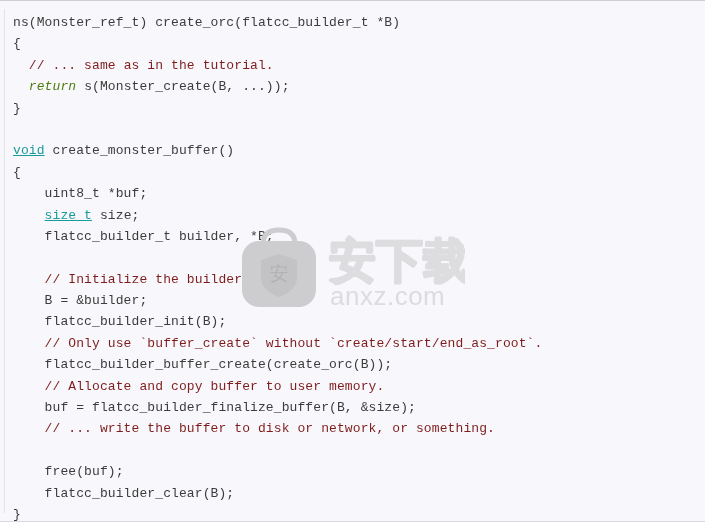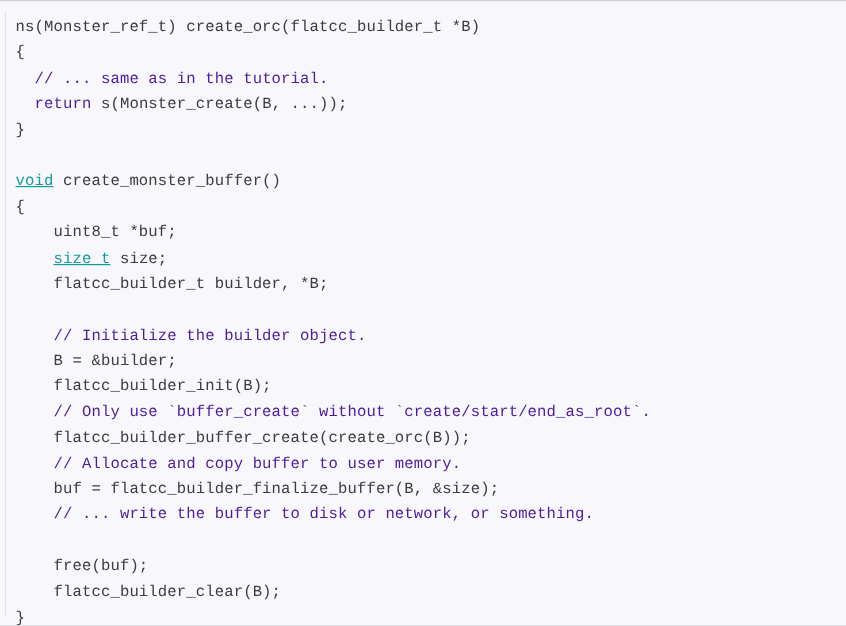--- a/index.html
+++ b/index.html
@@ -55,22 +55,22 @@
     color: #3c3c3c;
     white-space: pre;
     letter-spacing: 0.1px;
   }
 
   .ln {
     display: block;
     height: 21.4px;
   }
 
-  .tok-comment { color: #4c1d95; }
-  .tok-keyword { color: #4c1d95; }
+  .tok-comment { color: #7f1d1d; }
+  .tok-keyword { color: #4d7c0f; font-style: italic; }
   .tok-type    { color: #179a9a; text-decoration: underline; }
   .tok-plain   { color: #3c3c3c; }
 
   
   #watermark {
     position: absolute;
     left: 233px;
     top: 223px;
     width: 232px;
     height: 88px;
@@ -83,14 +83,29 @@
 <body>
 
 <div id="code-block">
 
   <div id="gutter-rule"></div>
 
   <div id="code-scroll">
     <pre class="code" id="code-lines"><span class="ln" id="line-1"><span class="tok-plain">ns(Monster_ref_t) create_orc(flatcc_builder_t *B)</span></span><span class="ln" id="line-2"><span class="tok-plain">{</span></span><span class="ln" id="line-3">  <span class="tok-comment">// ... same as in the tutorial.</span></span><span class="ln" id="line-4">  <span class="tok-keyword">return</span><span class="tok-plain"> s(Monster_create(B, ...));</span></span><span class="ln" id="line-5"><span class="tok-plain">}</span></span><span class="ln" id="line-6">&nbsp;</span><span class="ln" id="line-7"><span class="tok-type">void</span><span class="tok-plain"> create_monster_buffer()</span></span><span class="ln" id="line-8"><span class="tok-plain">{</span></span><span class="ln" id="line-9">    <span class="tok-plain">uint8_t *buf;</span></span><span class="ln" id="line-10">    <span class="tok-type">size_t</span><span class="tok-plain"> size;</span></span><span class="ln" id="line-11">    <span class="tok-plain">flatcc_builder_t builder, *B;</span></span><span class="ln" id="line-12">&nbsp;</span><span class="ln" id="line-13">    <span class="tok-comment">// Initialize the builder object.</span></span><span class="ln" id="line-14">    <span class="tok-plain">B = &amp;builder;</span></span><span class="ln" id="line-15">    <span class="tok-plain">flatcc_builder_init(B);</span></span><span class="ln" id="line-16">    <span class="tok-comment">// Only use `buffer_create` without `create/start/end_as_root`.</span></span><span class="ln" id="line-17">    <span class="tok-plain">flatcc_builder_buffer_create(create_orc(B));</span></span><span class="ln" id="line-18">    <span class="tok-comment">// Allocate and copy buffer to user memory.</span></span><span class="ln" id="line-19">    <span class="tok-plain">buf = flatcc_builder_finalize_buffer(B, &amp;size);</span></span><span class="ln" id="line-20">    <span class="tok-comment">// ... write the buffer to disk or network, or something.</span></span><span class="ln" id="line-21">&nbsp;</span><span class="ln" id="line-22">    <span class="tok-plain">free(buf);</span></span><span class="ln" id="line-23">    <span class="tok-plain">flatcc_builder_clear(B);</span></span><span class="ln" id="line-24"><span class="tok-plain">}</span></span></pre>
   </div>
 
+  <div id="watermark">
+    <svg width="232" height="88" viewBox="0 0 232 88" xmlns="http://www.w3.org/2000/svg">
+
+      <path d="M30 20 q0 -14 16 -14 q16 0 16 14" fill="none" stroke="#cdcdd0" stroke-width="5"></path>
+
+      <rect x="9" y="17" width="74" height="66" rx="17" ry="17" fill="#cdcdd0"></rect>
+
+      <path d="M46 30 L64 36 L64 54 q0 12 -18 19 q-18 -7 -18 -19 L28 36 Z" fill="#c3c3c6"></path>
+      <text x="46" y="56" text-anchor="middle" font-family="'DejaVu Sans', sans-serif" font-size="19" fill="#b2b2b6">安</text>
+
+      <text x="96" y="53" font-family="'DejaVu Sans', sans-serif" font-size="47" font-weight="bold" fill="none" stroke="#dddde0" stroke-width="2.4" stroke-linejoin="round">安下载</text>
+
+      <text x="97" y="81" font-family="'Liberation Sans', sans-serif" font-size="26" letter-spacing="0.5" fill="#dcdcdf">anxz.com</text>
+    </svg>
+  </div>
 
 </div>
 
 </body></html>

